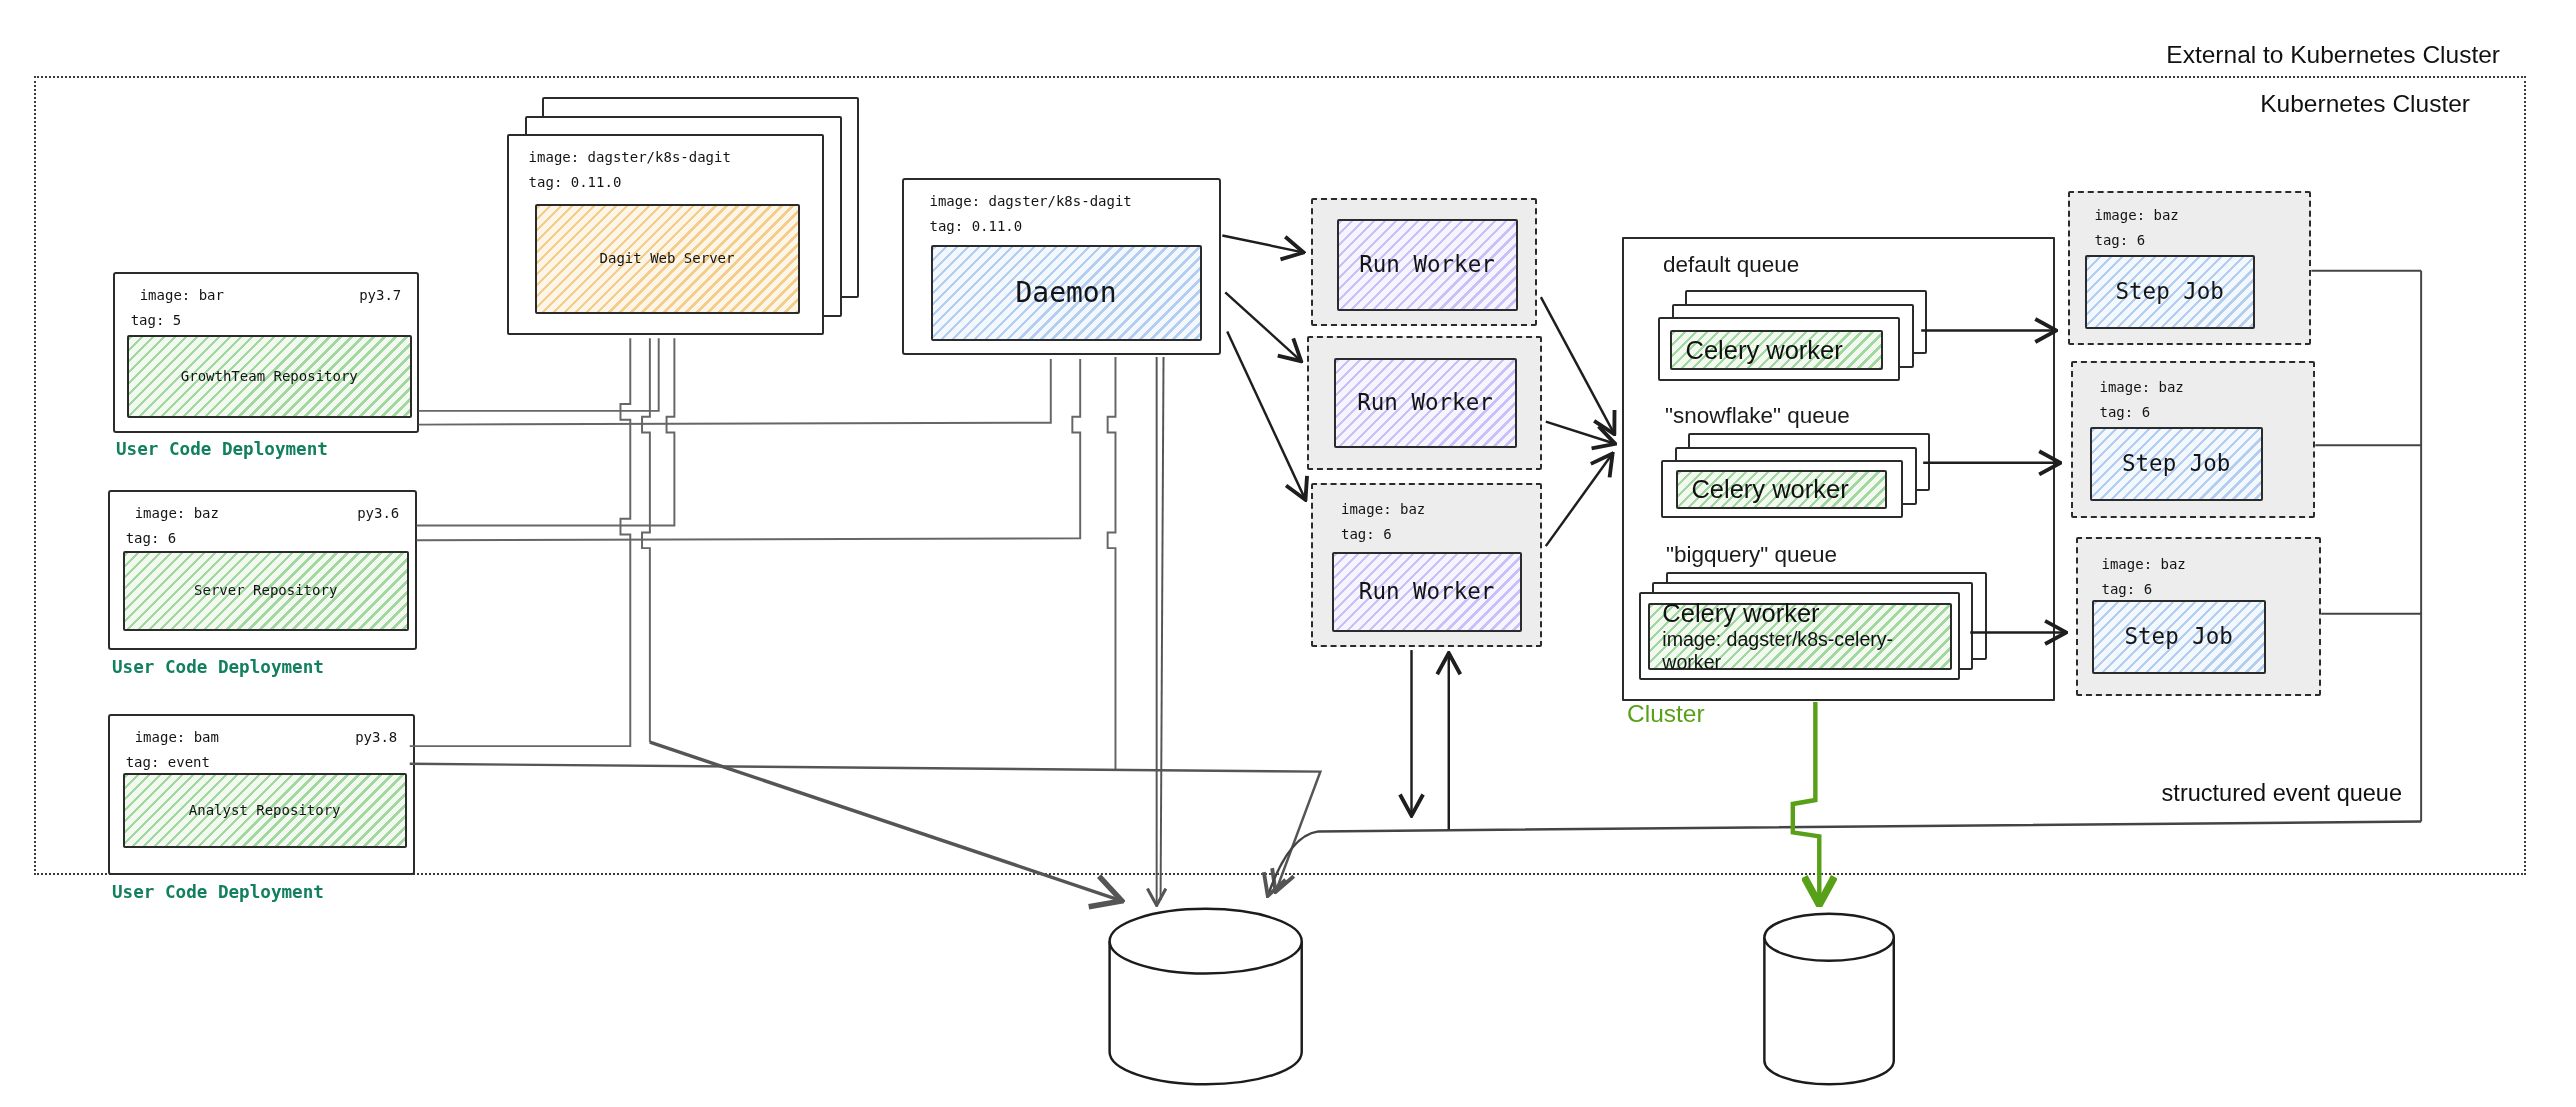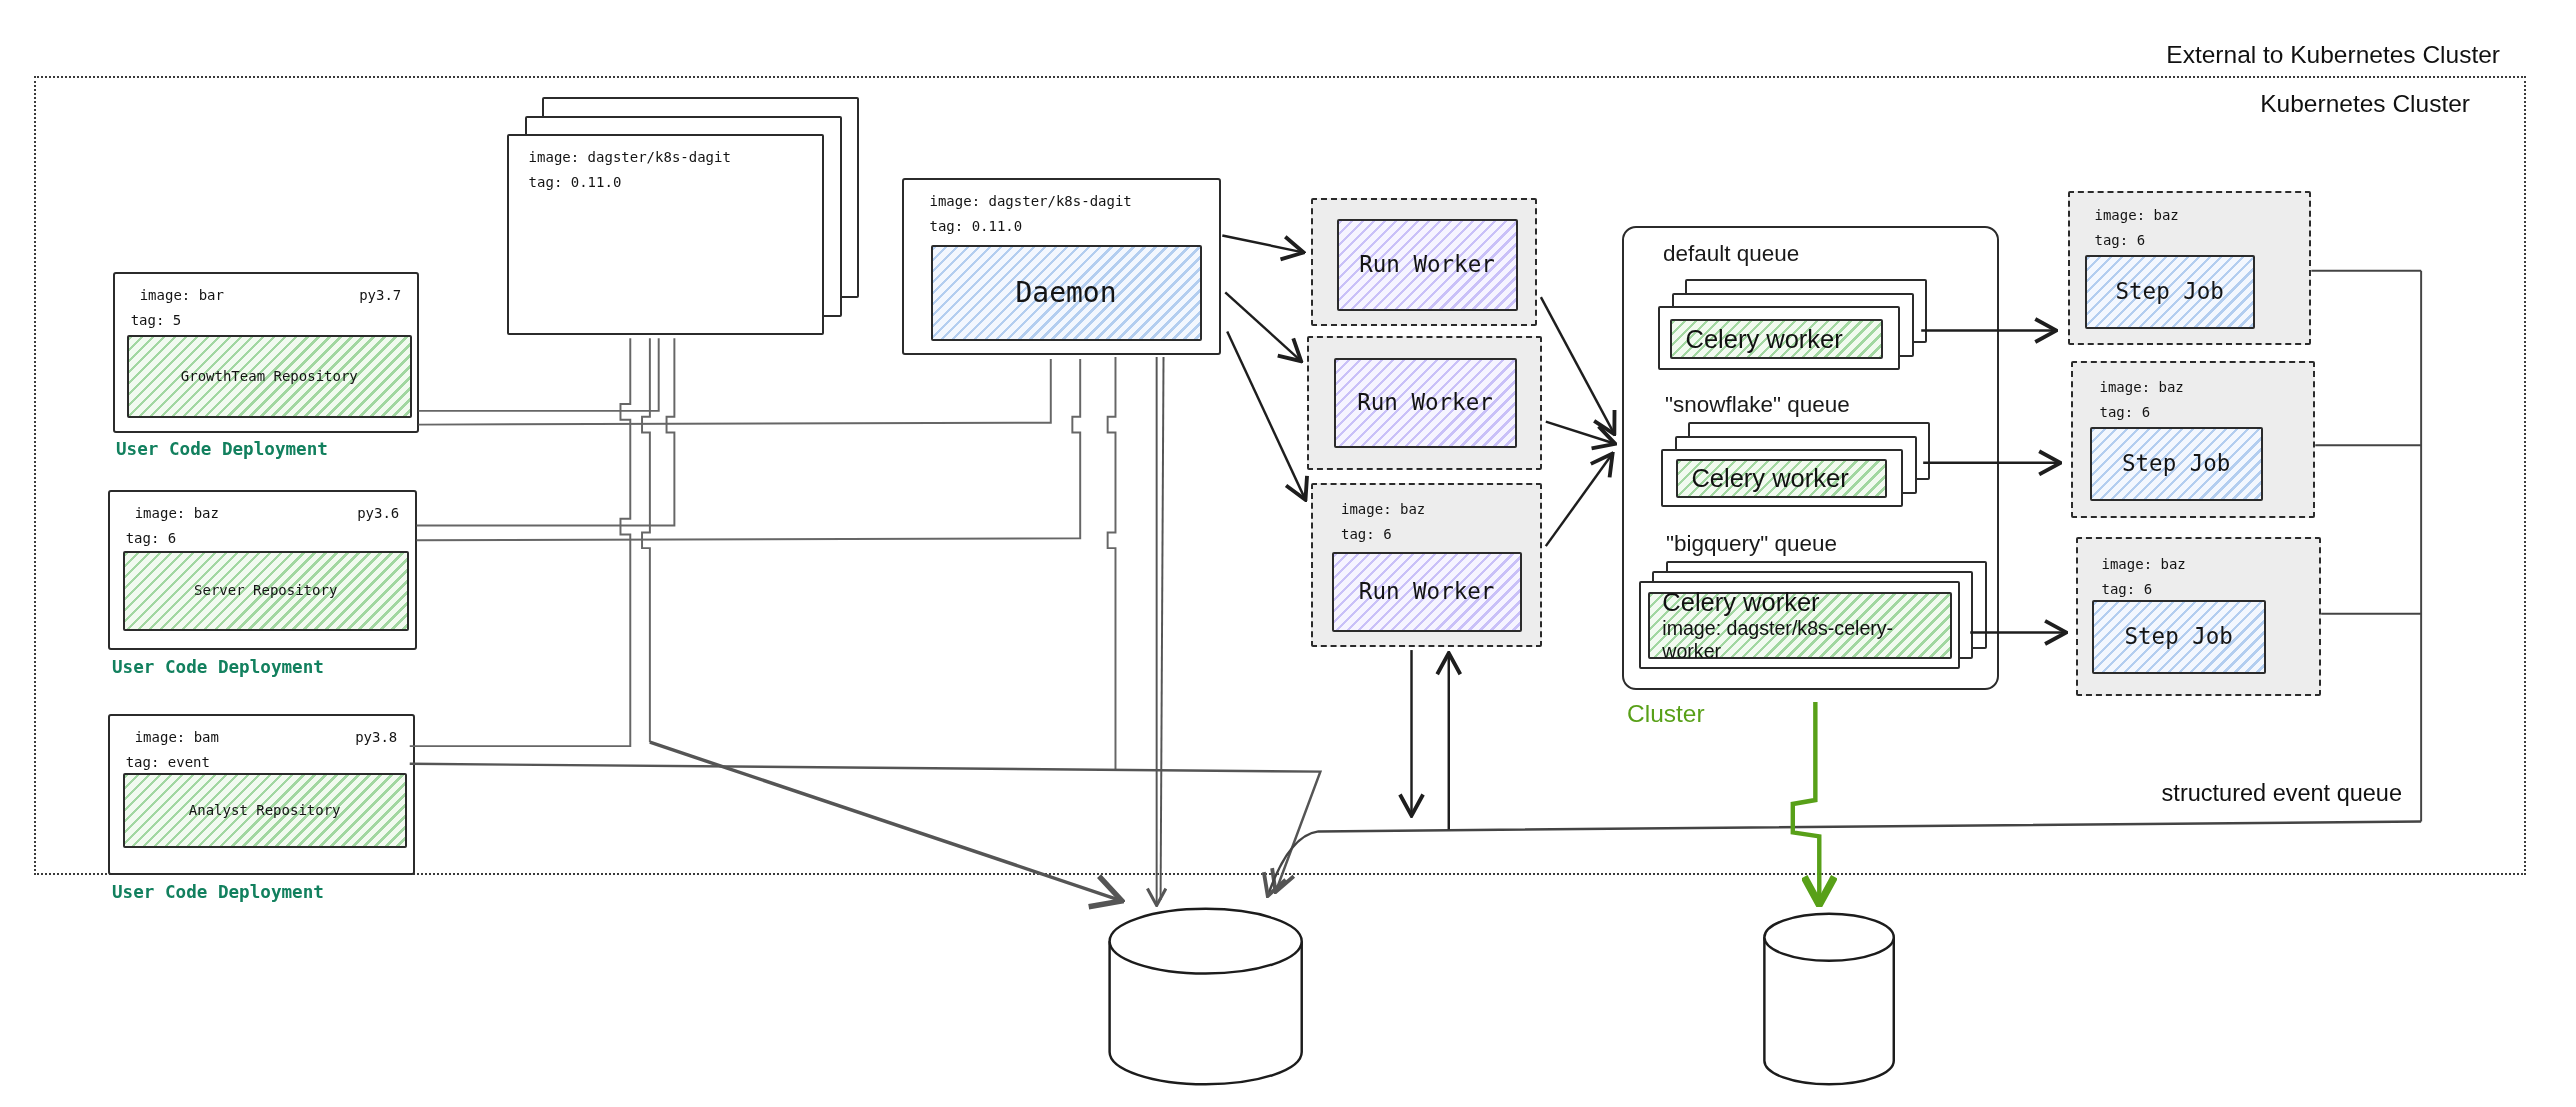--- a/index.html
+++ b/index.html
@@ -69,20 +69,23 @@
     </div>
   </div>
   <div class="caption" style="left:112px;top:882px;">User Code Deployment</div>
 
   <div class="abs" style="left:507px;top:97px;width:365px;height:240px;">
     <div class="stackcard" style="left:35px;top:0px;width:317px;height:201px;"></div>
     <div class="stackcard" style="left:17.6px;top:18.6px;width:317px;height:201px;"></div>
     <div class="stackcard" style="left:0px;top:37px;width:317px;height:201px;">
       <div style="padding:8.8px 19.6px 0 19.6px;"><span class="code">image: dagster/k8s-dagit</span></div>
       <div style="padding:0 19.6px;"><span class="code">tag: 0.11.0</span></div>
+      <div class="hatch hatch-orange" style="left:25.5px;top:68px;width:265px;height:110px;">
+        <span class="code">Dagit Web Server</span>
+      </div>
     </div>
   </div>
 
   <div class="card" style="left:902px;top:178px;width:319px;height:177px;">
     <div style="padding:8.8px 25.5px 0 25.5px;"><span class="code">image: dagster/k8s-dagit</span></div>
     <div style="padding:0 25.5px;"><span class="code">tag: 0.11.0</span></div>
     <div class="hatch hatch-blue" style="left:26.5px;top:65px;width:271px;height:96px;">
       <span class="code" style="font-size:28px;">Daemon</span>
     </div>
   </div>
@@ -98,21 +101,21 @@
     </div>
   </div>
   <div class="dashedbox" style="left:1311px;top:483px;width:231px;height:164px;">
     <div style="padding:11.8px 0 0 28px;"><span class="code">image: baz</span></div>
     <div style="padding:0 0 0 28px;"><span class="code">tag: 6</span></div>
     <div class="hatch hatch-purple" style="left:18.6px;top:67px;width:190px;height:80px;">
       <span class="code" style="font-size:22.5px;">Run Worker</span>
     </div>
   </div>
 
-  <div class="card" style="left:1622px;top:226px;width:377px;height:464px;border-radius:14px;">
+  <div class="card" style="left:1622px;top:237px;width:433px;height:464px;border-radius:1px;">
     <div class="queue-label" style="left:39px;top:12.7px;">default queue</div>
     <div class="abs" style="left:34px;top:51px;width:304px;height:93px;">
       <div class="stackcard" style="left:27.4px;top:0px;width:242px;height:64px;"></div>
       <div class="stackcard" style="left:13.7px;top:13.7px;width:242px;height:64px;"></div>
       <div class="stackcard" style="left:0px;top:27.4px;width:242px;height:64px;">
         <div class="hatch hatch-green" style="left:9.8px;top:10.8px;width:213px;height:40px;justify-content:flex-start;padding-left:13.7px;">
           <span style="font-size:25.5px;">Celery worker</span>
         </div>
       </div>
     </div>

